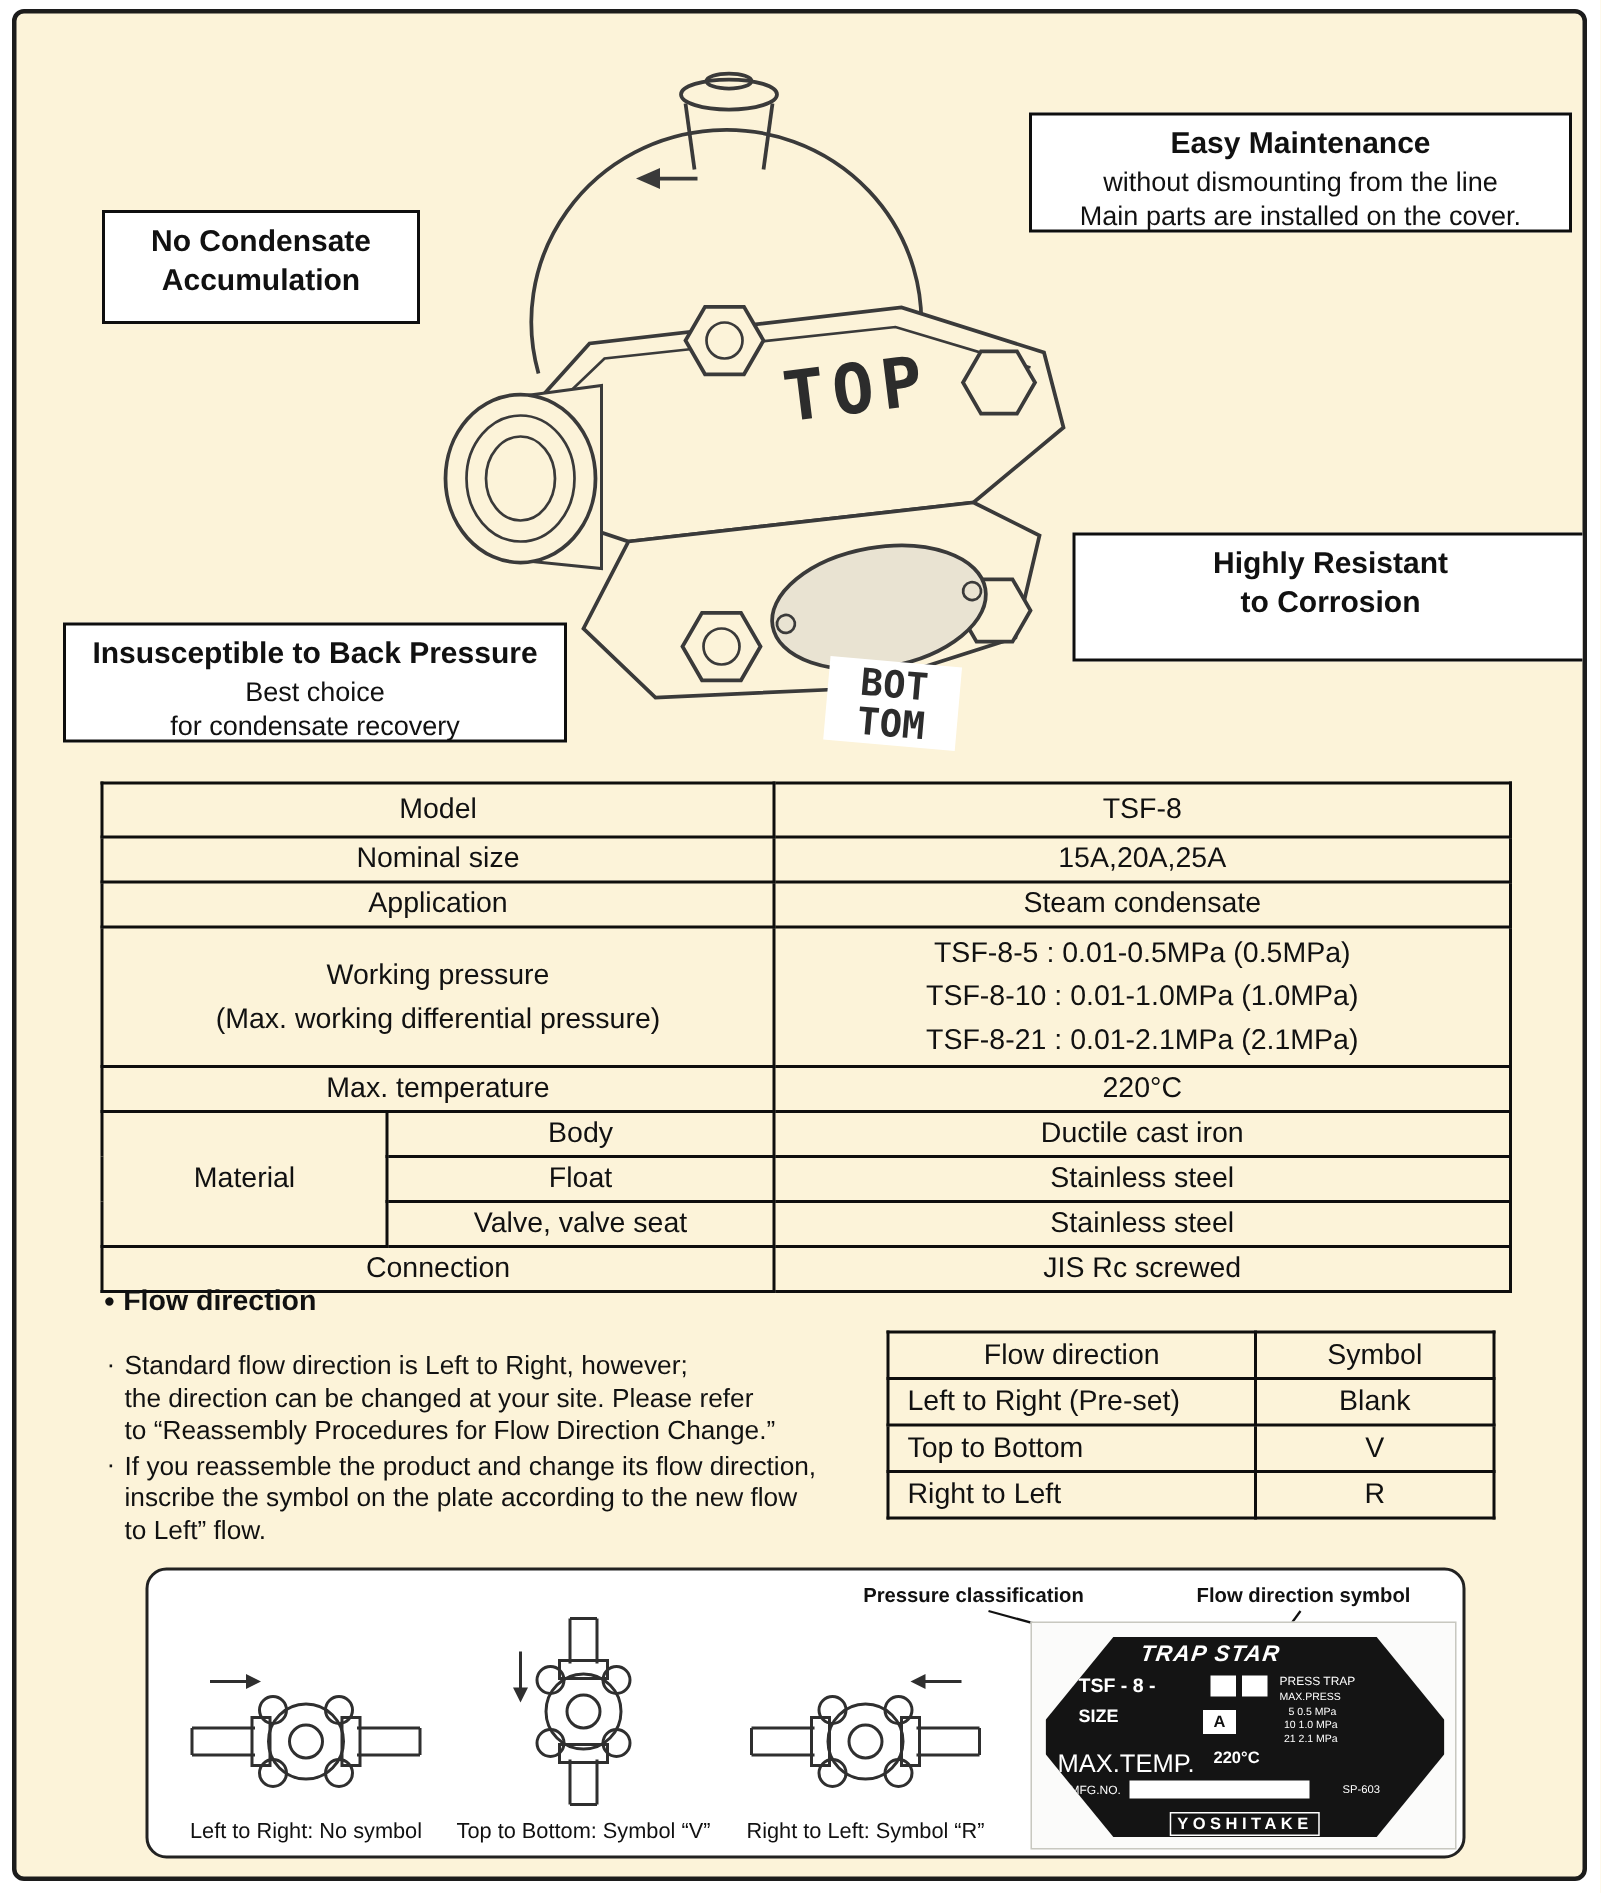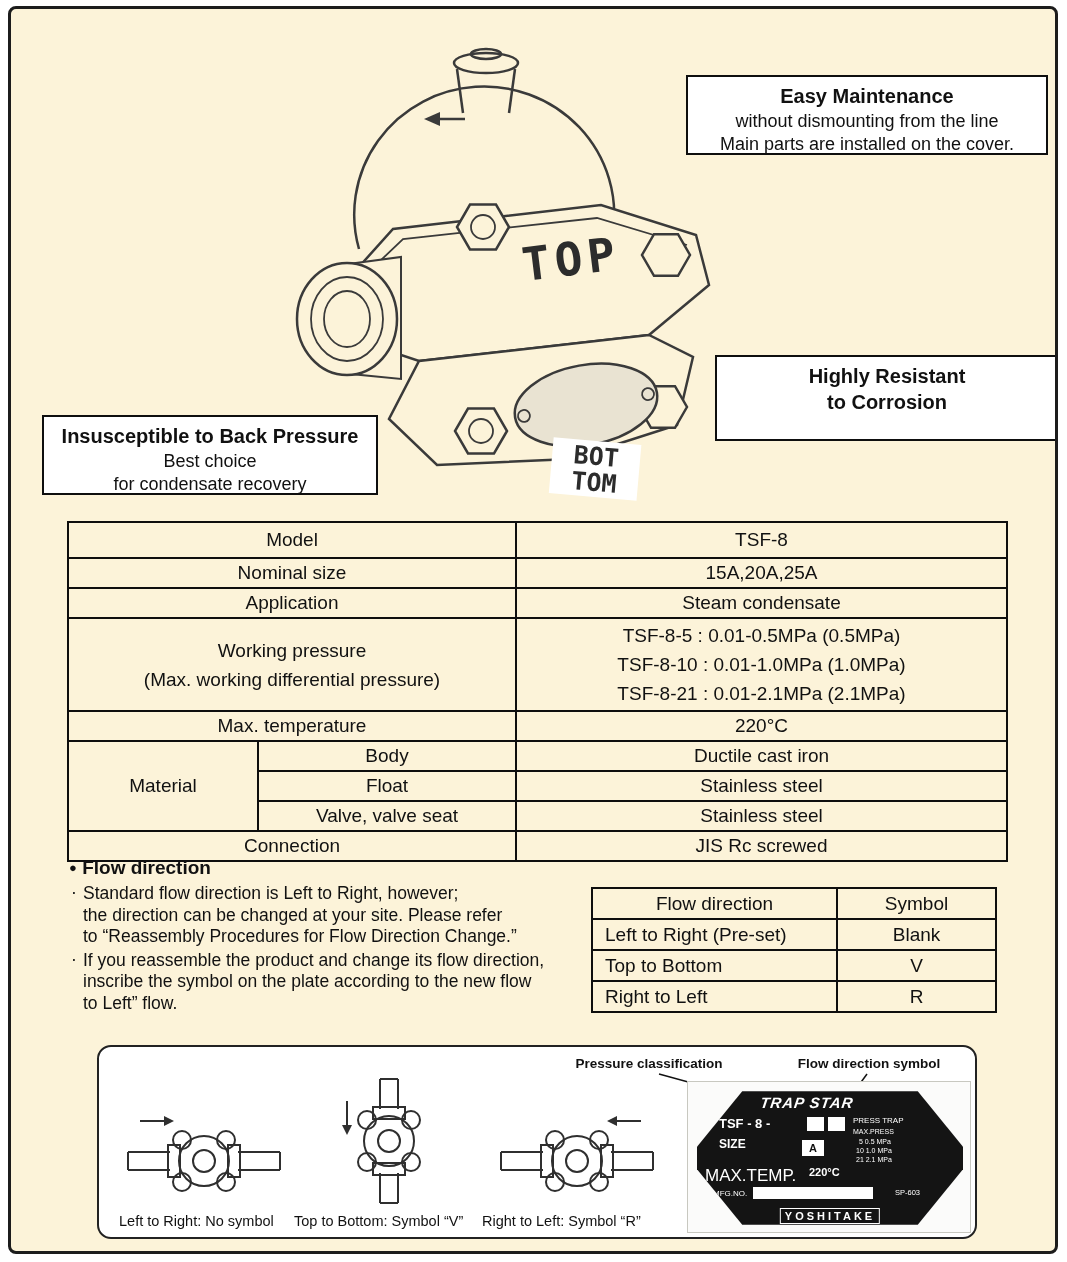--- a/index.html
+++ b/index.html
@@ -23,31 +23,31 @@
   
   table.grid{border-collapse:collapse;background:transparent;table-layout:fixed}
   table.grid td{
     border:2px solid #0e0e0e;text-align:center;font-size:19px;
     padding:2px 6px;overflow:hidden;
   }
   table.grid td div{line-height:29px}
   .flow td.dir{text-align:left;padding-left:12px}
   
   .flow-text{position:absolute;font-size:17.5px}
-  .fh{font-size:19px;margin-bottom:4px}
+  .fh{font-size:19px;margin-bottom:21px}
   .fh .bch{font-size:13px;vertical-align:2px}
   .fh b{font-weight:bold}
   .fi{position:relative;padding-left:14px;line-height:21.5px;margin-bottom:2px}
   .fi .dot{position:absolute;left:2px;top:-1px}
   
   .panel{
     position:absolute;background:#ffffff;border:2px solid #222;
     border-radius:14px;box-sizing:border-box;
   }
-  .caption{position:absolute;font-size:14.5px;text-align:left}
+  .caption{position:absolute;font-size:14.5px;text-align:center}
   .plate-label{position:absolute;font-size:13.5px;font-weight:bold;text-align:center}
   .photo{position:absolute;background:#fbfbfa;border:1px solid #c8c8c0;box-sizing:border-box}
   .plate{
     position:absolute;background:#141414;color:#fff;
     clip-path:polygon(17% 3%,83% 3%,100% 42%,100% 58%,83% 97%,17% 97%,0 58%,0 42%);
   }
   .plate .el{position:absolute;white-space:nowrap}
   .wbox{position:absolute;background:#fff}
   .brand{font-style:italic;font-weight:bold;font-size:15px;letter-spacing:1px;transform:skewX(-8deg)}
   .maker{
@@ -100,20 +100,24 @@
       <g transform="rotate(5 354 443)">
         <rect x="310" y="414" width="88" height="56" fill="#ffffff" stroke="none"></rect>
         <text x="354" y="438" text-anchor="middle" font-family="DejaVu Sans Mono, monospace" font-size="25" font-weight="bold" fill="#2c2c2c" stroke="none">BOT</text>
         <text x="354" y="464" text-anchor="middle" font-family="DejaVu Sans Mono, monospace" font-size="25" font-weight="bold" fill="#2c2c2c" stroke="none">TOM</text>
       </g>
 
       <text x="332" y="248" text-anchor="middle" transform="rotate(-7 332 248)" font-family="DejaVu Sans Mono, monospace" font-size="46" font-weight="bold" letter-spacing="5" fill="#2c2c2c" stroke="none">TOP</text>
     </g>
   </svg>
 
+  <div class="callout" style="left:57px;top:131px;width:212px;height:76px">
+    <div class="t">No Condensate</div>
+    <div class="t">Accumulation</div>
+  </div>
 
   <div class="callout" style="left:675px;top:66px;width:362px;height:80px">
     <div class="t">Easy Maintenance</div>
     <div class="l">without dismounting from the line</div>
     <div class="l">Main parts are installed on the cover.</div>
   </div>
 
   <div class="callout" style="left:704px;top:346px;width:344px;height:86px">
     <div class="t">Highly Resistant</div>
     <div class="t">to Corrosion</div>

